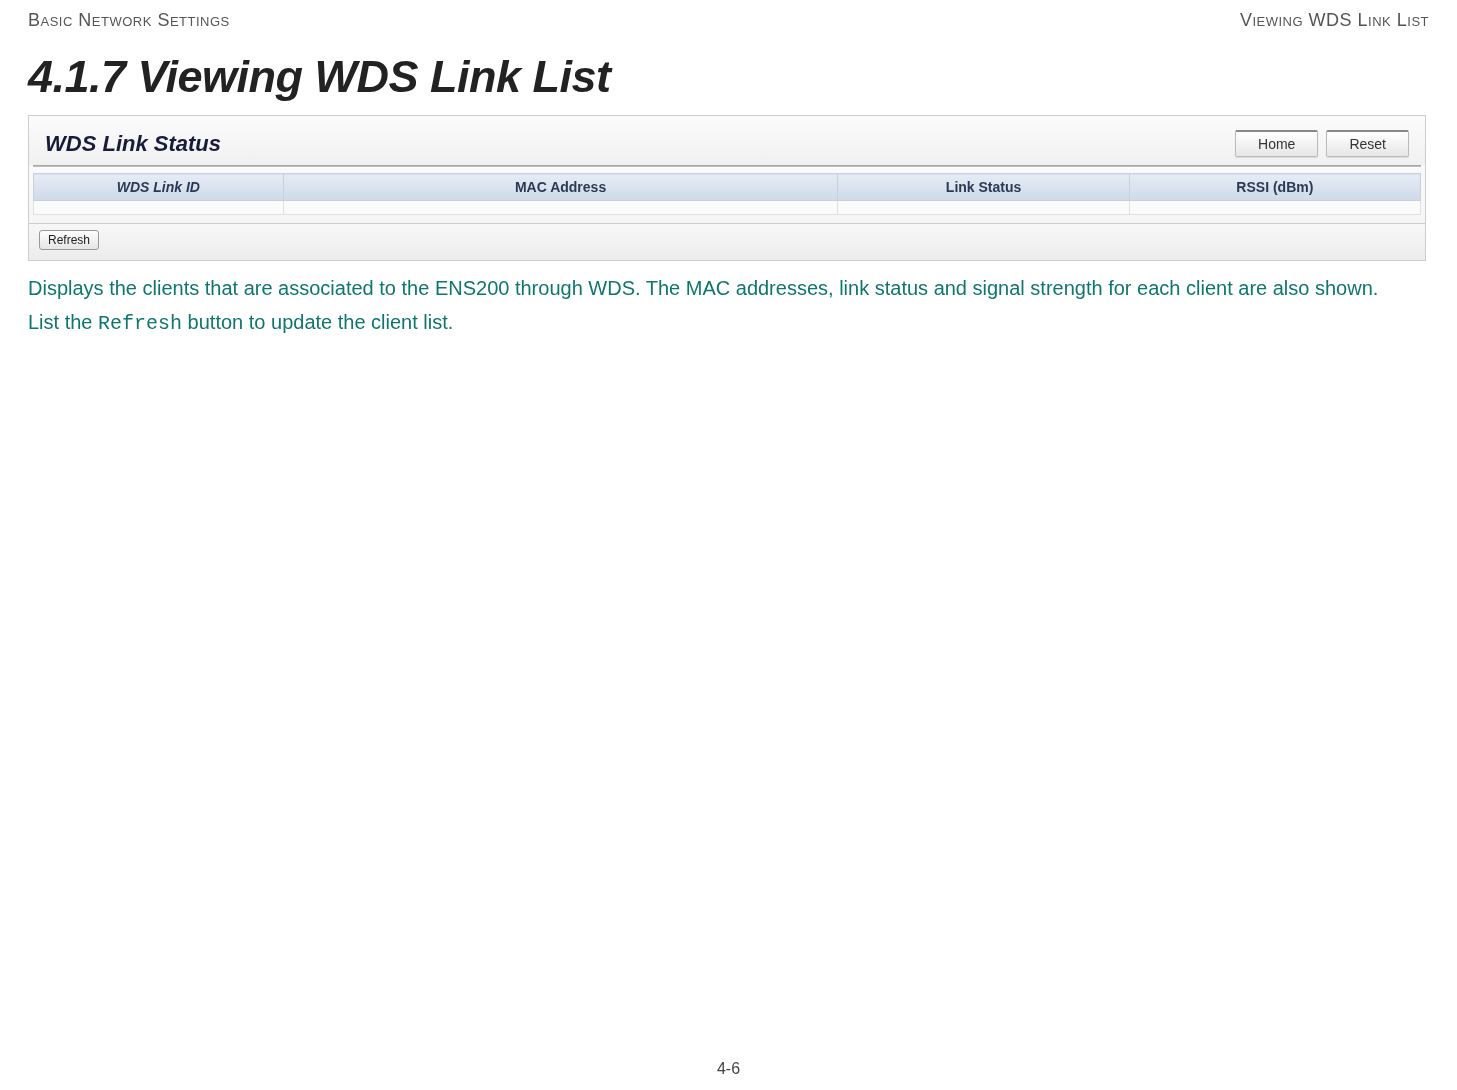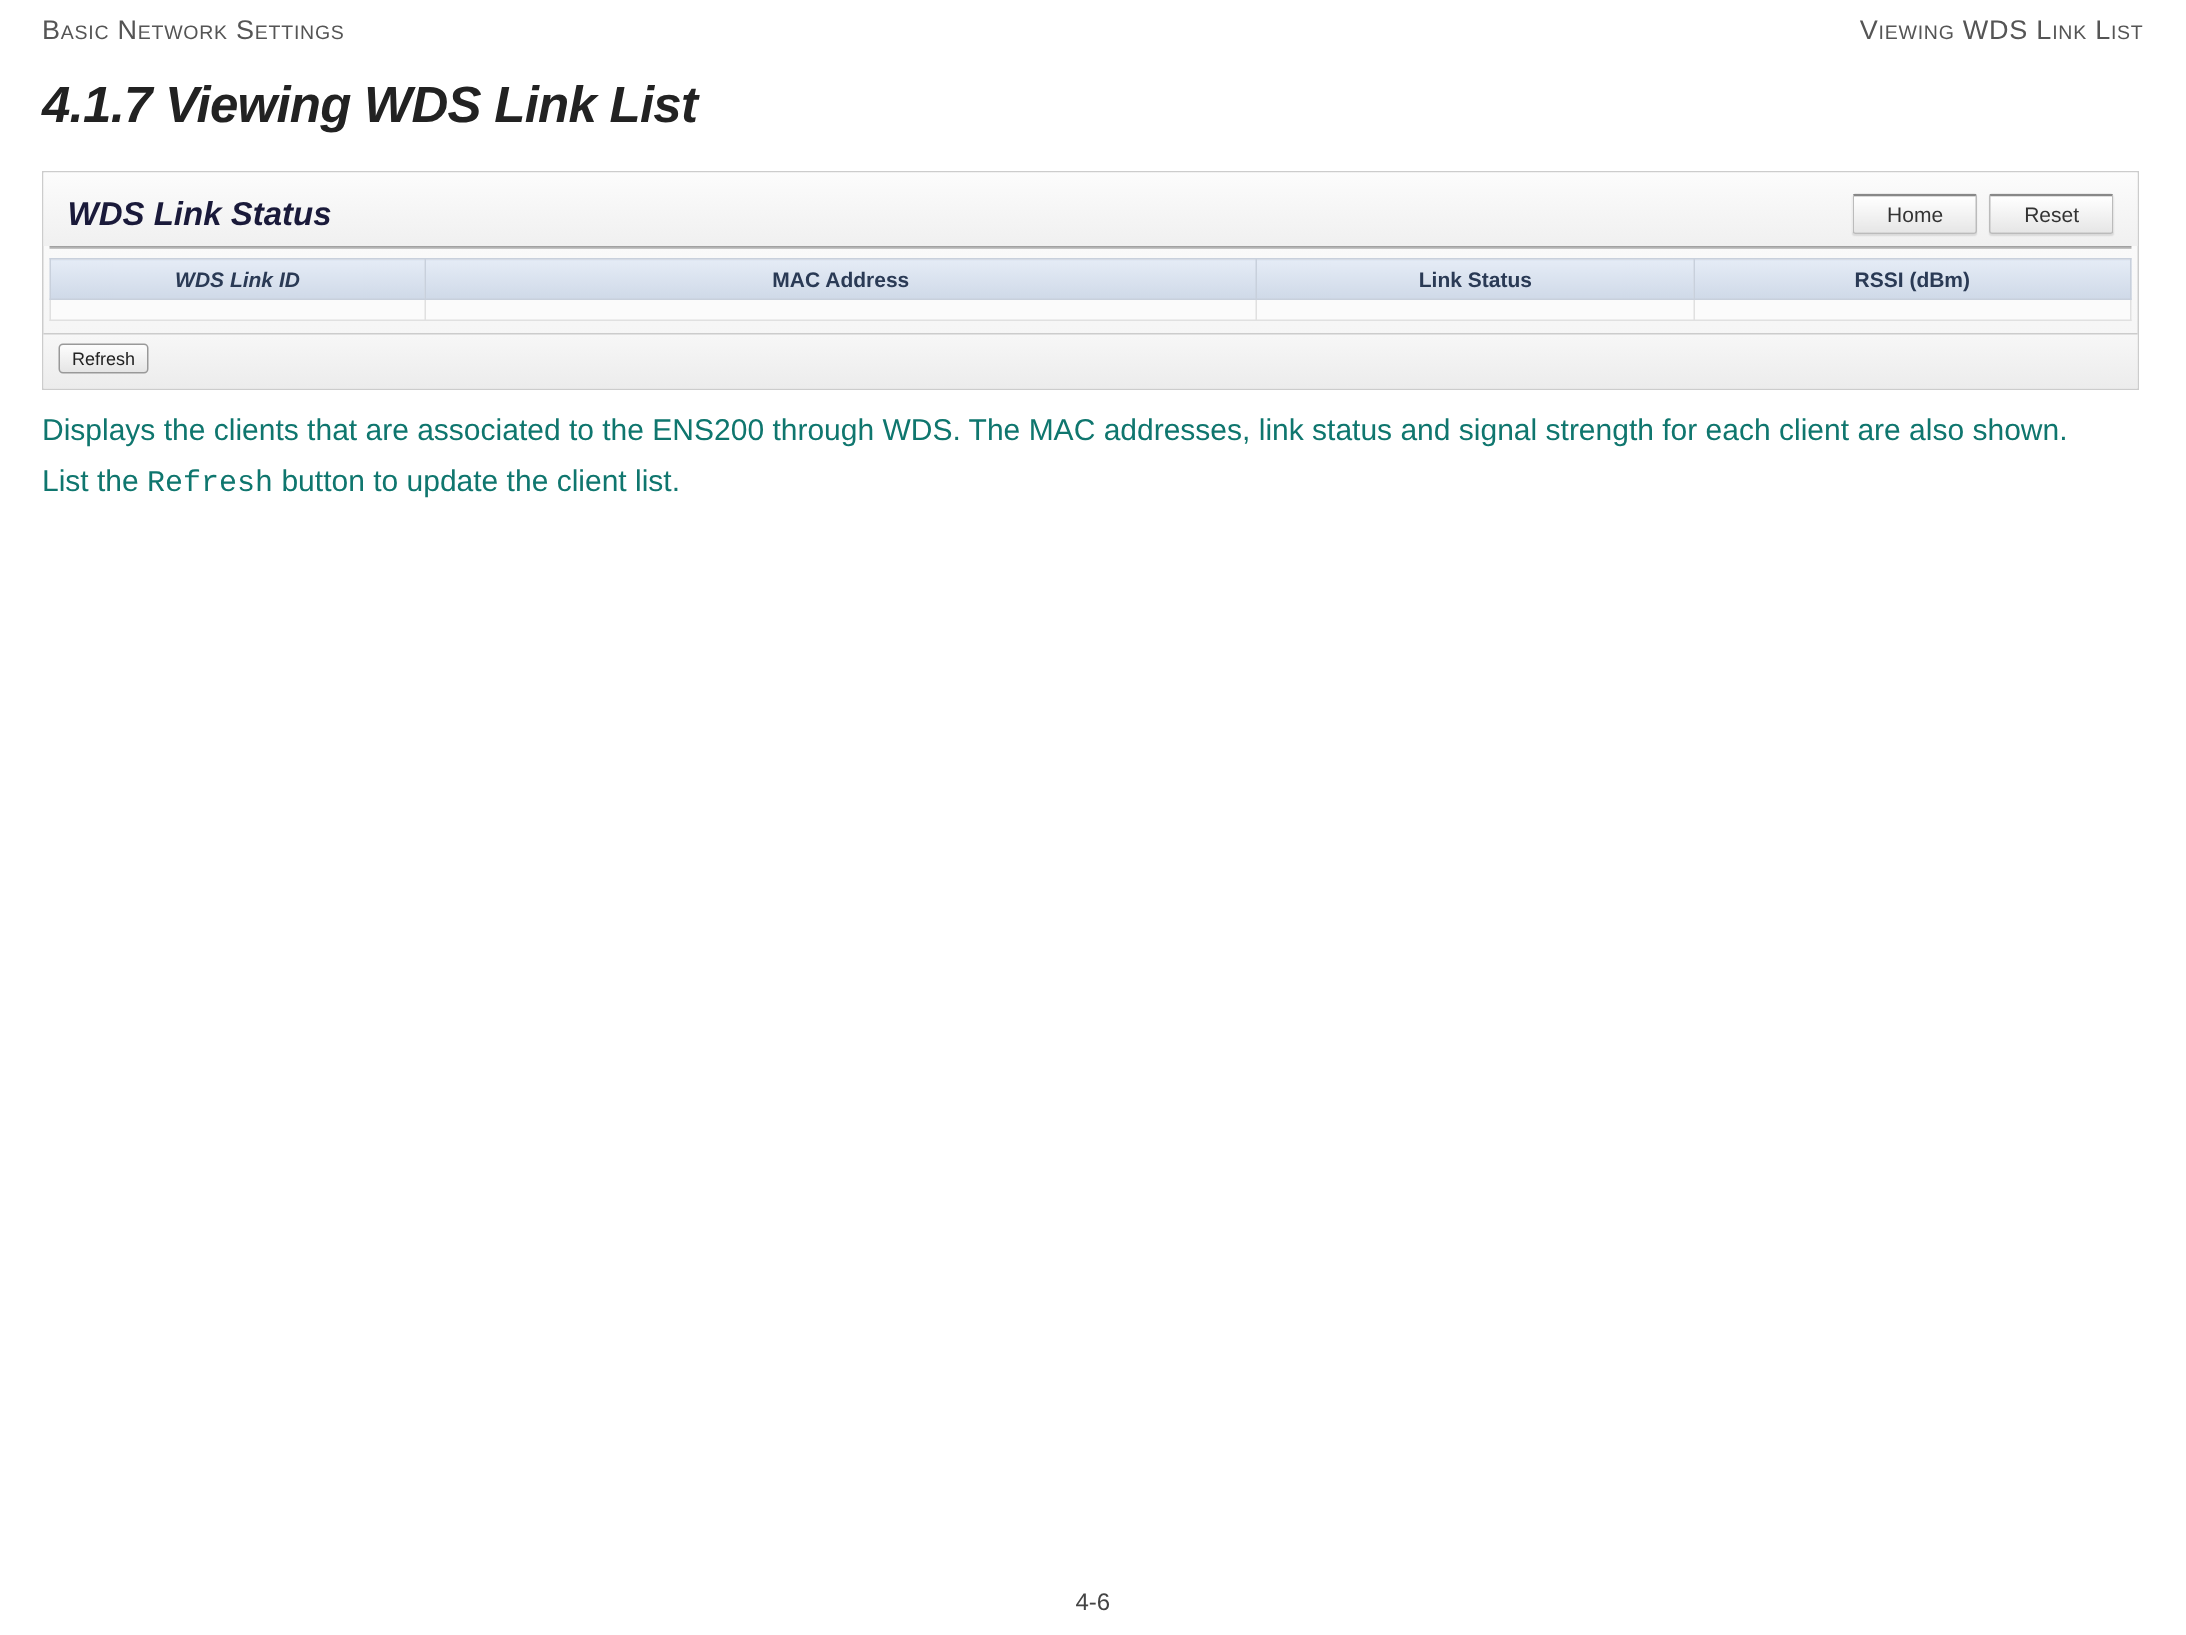--- a/index.html
+++ b/index.html
@@ -20,25 +20,25 @@
       display: flex;
       justify-content: space-between;
       font-variant: small-caps;
       font-size: 18px;
       color: #555;
       letter-spacing: 0.5px;
       margin-bottom: 20px;
     }
     .section-title {
       font-family: Verdana, Geneva, sans-serif;
-      font-size: 34px;
+      font-size: 45px;
       font-weight: bold;
       font-style: italic;
       color: #222;
-      margin-bottom: 24px;
+      margin-bottom: 12px;
       letter-spacing: -0.5px;
     }
     .screenshot {
       border: 1px solid #ccc;
       background: linear-gradient(#fdfdfd, #f3f3f3);
       margin-left: 0;
       margin-bottom: 14px;
       width: 1398px;
     }
     .screenshot-top {

